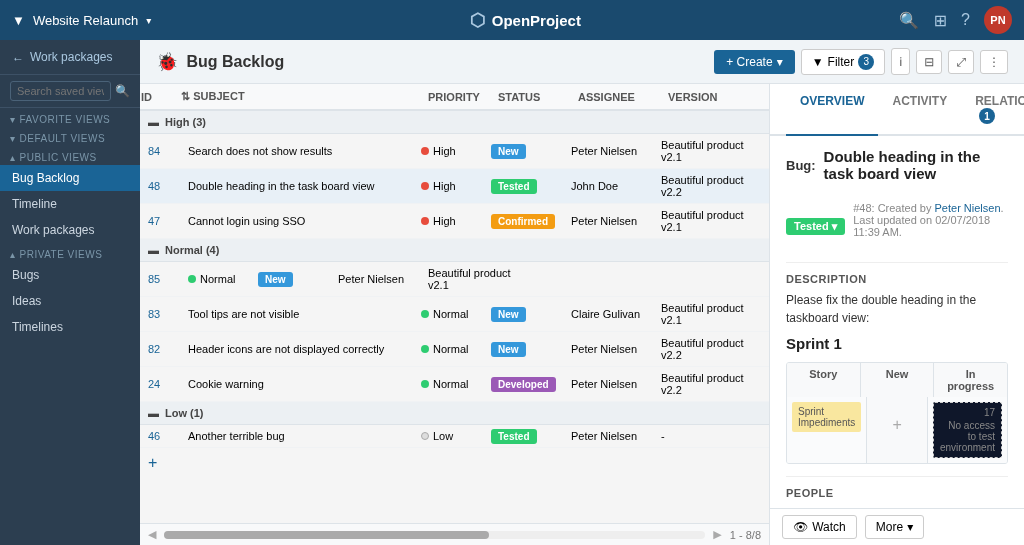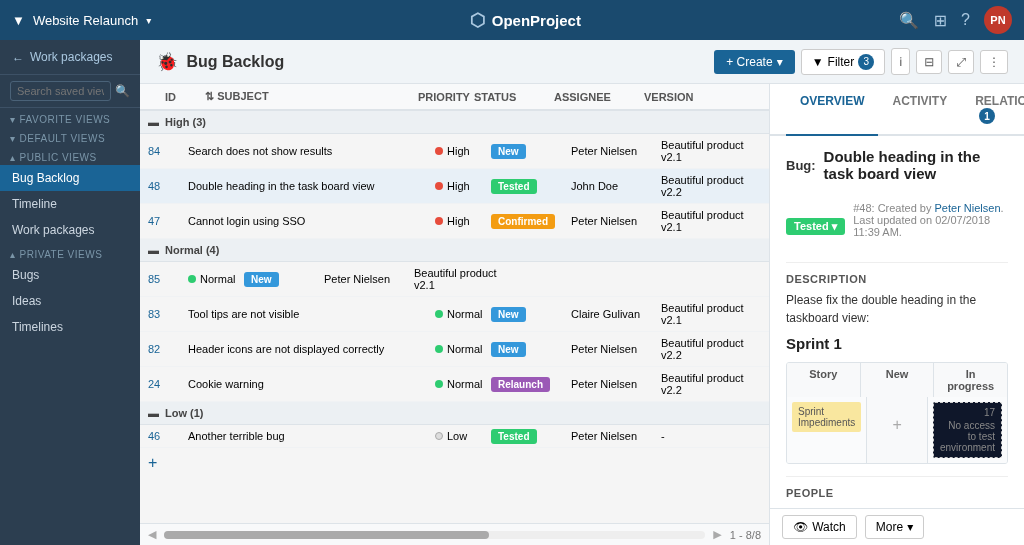--- a/index.html
+++ b/index.html
@@ -50,24 +50,24 @@
     .btn-create { background: #1a6496; color: white; border: none; padding: 5px 12px; border-radius: 3px; font-size: 12px; cursor: pointer; display: flex; align-items: center; gap: 4px; }
     .btn-filter { background: white; border: 1px solid #ccc; padding: 4px 10px; border-radius: 3px; font-size: 12px; cursor: pointer; display: flex; align-items: center; gap: 4px; }
     .filter-badge { background: #1a6496; color: white; border-radius: 50%; width: 16px; height: 16px; font-size: 10px; display: flex; align-items: center; justify-content: center; }
     .btn-icon { background: white; border: 1px solid #ccc; padding: 4px 7px; border-radius: 3px; font-size: 12px; cursor: pointer; color: #555; }
 
     
     .split-view { display: flex; flex: 1; overflow: hidden; }
 
     
     .wp-table { flex: 0 0 630px; display: flex; flex-direction: column; border-right: 1px solid #dde3e8; overflow: hidden; }
-    .wp-table-header { display: flex; align-items: center; background: #f8f9fa; border-bottom: 2px solid #dde3e8; padding: 6px 25px; font-size: 11px; font-weight: 600; color: #555; flex-shrink: 0; }
+    .wp-table-header { display: flex; align-items: center; background: #f8f9fa; border-bottom: 2px solid #dde3e8; padding: 6px 1px; font-size: 11px; font-weight: 600; color: #555; flex-shrink: 0; }
     .col-id { width: 40px; flex-shrink: 0; }
     .col-subject { flex: 1; }
-    .col-priority { width: 56px; flex-shrink: 0; }
+    .col-priority { width: 70px; flex-shrink: 0; }
     .col-status { width: 80px; flex-shrink: 0; }
     .col-assignee { width: 90px; flex-shrink: 0; }
     .col-version { width: 100px; flex-shrink: 0; }
 
     .wp-body { flex: 1; overflow-y: auto; }
 
     .group-header { display: flex; align-items: center; gap: 6px; padding: 5px 8px; background: #ecf0f3; font-size: 11px; font-weight: 600; color: #444; border-bottom: 1px solid #dde3e8; }
 
     .wp-row { display: flex; align-items: center; padding: 5px 8px; border-bottom: 1px solid #f0f2f4; font-size: 11px; cursor: pointer; }
     .wp-row.selected { background: #e8f0f7; }
@@ -291,21 +291,21 @@
             <div class="col-subject">Header icons are not displayed correctly</div>
             <div class="col-priority"><span class="priority-dot dot-normal"></span>Normal</div>
             <div class="col-status"><span class="status-badge status-new">New</span></div>
             <div class="col-assignee">Peter Nielsen</div>
             <div class="col-version">Beautiful product v2.2</div>
           </div>
           <div class="wp-row">
             <div class="col-id" style="color:#1a6496;">24</div>
             <div class="col-subject">Cookie warning</div>
             <div class="col-priority"><span class="priority-dot dot-normal"></span>Normal</div>
-            <div class="col-status"><span class="status-badge status-developed">Relaunch</span></div>
+            <div class="col-status"><span class="status-badge status-developed">Developed</span></div>
             <div class="col-assignee">Peter Nielsen</div>
             <div class="col-version">Beautiful product v2.2</div>
           </div>
 
           <div class="group-header">
             <span>▬</span>
             <span>Low (1)</span>
           </div>
           <div class="wp-row">
             <div class="col-id" style="color:#1a6496;">46</div>

